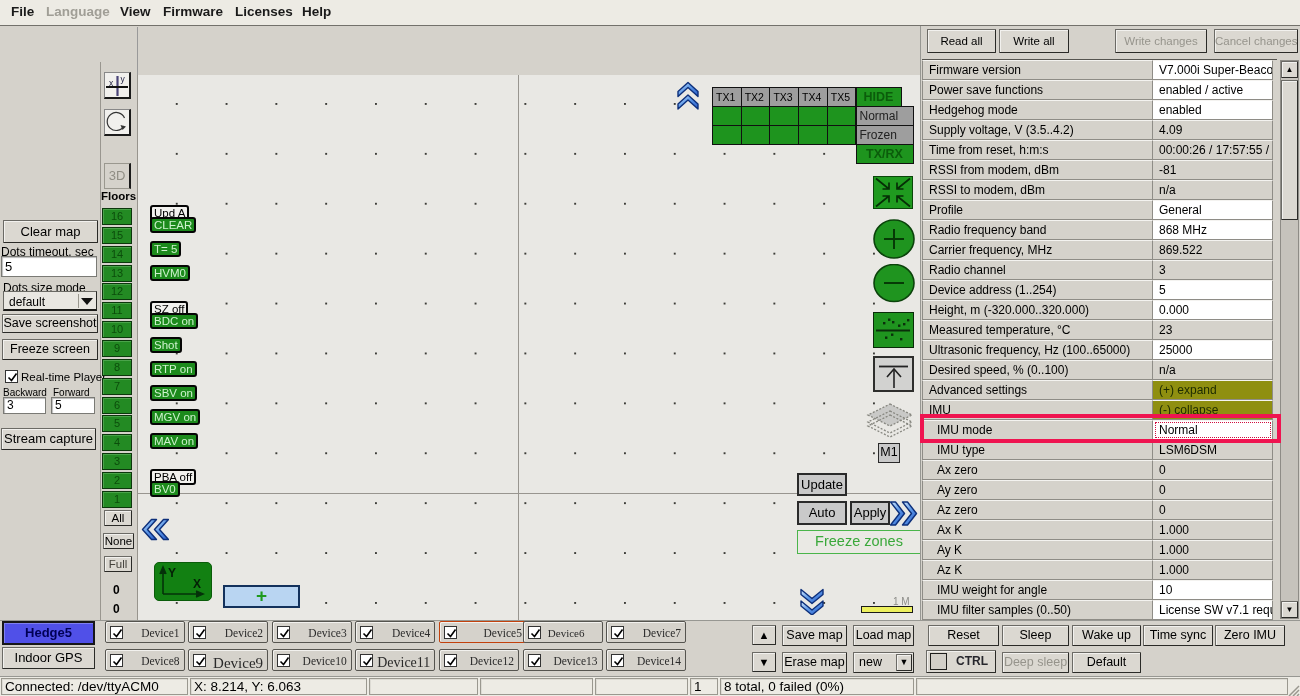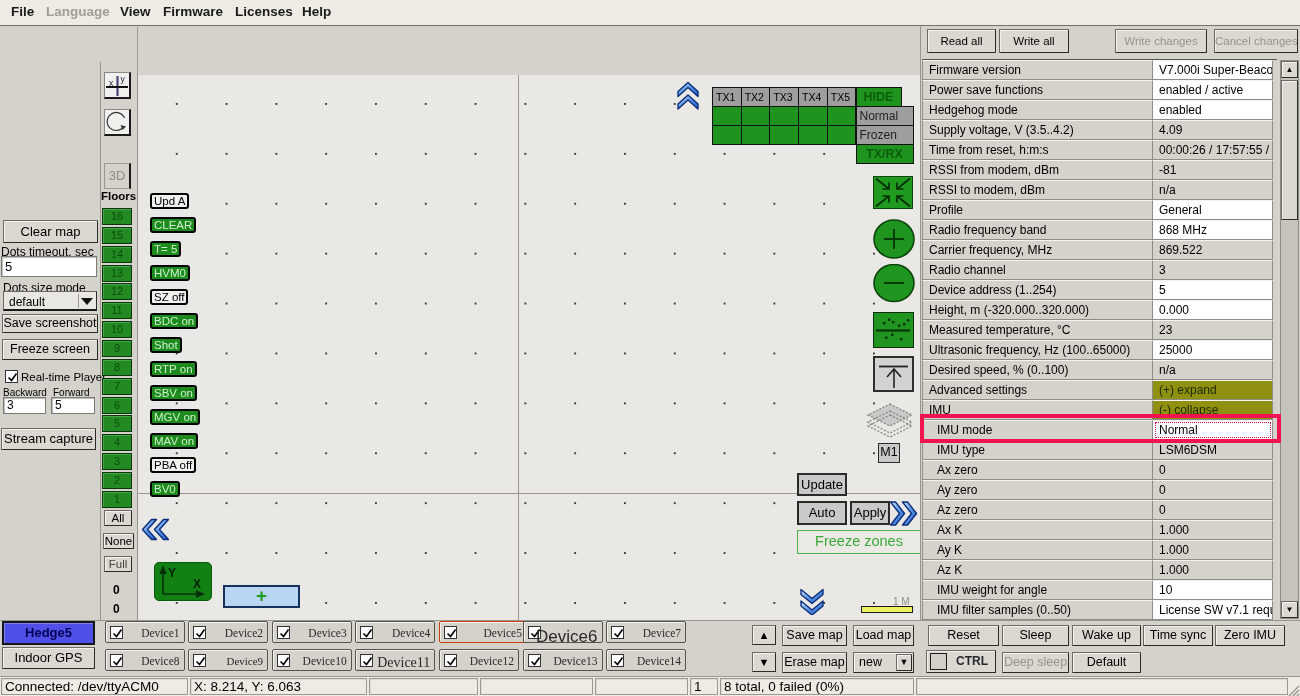--- a/index.html
+++ b/index.html
@@ -17,21 +17,21 @@
 #mapcanvas { position:absolute; left:137px; top:75px; width:783px; height:545px; background:#e9e8e4; border-left:1px solid #97948d; }
 #rightpanel { position:absolute; left:920px; top:26px; width:380px; height:594px; background:#d5d2cb; border-left:1px solid #979792;}
 #bottombar { position:absolute; left:0; top:620px; width:1300px; height:56px; background:#d5d2cb; border-top:1px solid #979792; }
 #statusbar { position:absolute; left:0; top:676px; width:1300px; height:20px; background:#edebe4; border-top:1px solid #979792; }
 
 .btn { position:absolute; background:#dbd8d1; border:1px solid #6b6a65; border-right:1.5px solid #2a2a27; border-bottom:1.5px solid #2a2a27; border-radius:1px; box-shadow:inset 1px 1px 0 #f2f1ee; font-size:12px; color:#000; text-align:center; font-family:"Liberation Sans",sans-serif; }
 .btn.dis { color:#96948c; }
 .inp { position:absolute; background:#fff; border:1px solid #7a7a75; box-shadow:inset 1px 1px 1px #bbb; font-size:12px; color:#000; padding-left:3px; }
 .lbl { position:absolute; font-size:11.5px; color:#000; white-space:nowrap; }
 .gbtn { position:absolute; background:#1c8a1c; border:2px solid #050505; border-radius:3px; color:#cdf2cd; font-size:12px; text-align:left; padding-left:4px; white-space:nowrap; }
-.wbtn { position:absolute; background:#f2f1ee; border:2px solid #050505; border-radius:3px; color:#000; font-size:12px; text-align:left; padding-left:4px; white-space:nowrap; }
+.wbtn { position:absolute; background:#f2f1ee; border:2px solid #050505; border-radius:3px; color:#000; font-size:12px; text-align:left; padding-left:4px; white-space:nowrap;margin-top:12px; }
 .floorbtn { position:absolute; left:102px; width:30px; height:17px; background:#238a23; border:1px solid #0c370c; box-shadow:inset 1px 1px 0 #4aa34a; color:#0b4d0b; font-size:11px; text-align:center; line-height:15px; }
 
 .trow { position:absolute; left:922px; width:231px; height:20px; background:#d5d2cb; border:1px solid #8e8c86; border-top:1px solid #f4f3f0; font-size:12px; line-height:19px; color:#000; padding-left:6px; white-space:nowrap; overflow:hidden;}
 .tval { position:absolute; left:1153px; width:120px; height:20px; background:#d5d2cb; border:1px solid #8e8c86; border-left:none; border-top:1px solid #f4f3f0; font-size:12px; line-height:19px; color:#000; padding-left:6px; white-space:nowrap; overflow:hidden;}
 .tval.w { background:#fff; }
 .tval.o { background:#8f8f10; color:#1c2a00; }
 
 .sfield { position:absolute; top:1px; height:17px; border:1px solid #9a988f; box-shadow:inset 1px 1px 0 #dddbd4; font-size:13.5px; padding:0 0 0 3px; color:#000; white-space:nowrap; }
 .chk { position:absolute; width:13px; height:13px; background:#fff; border:1px solid #333; }
 .chk svg { position:absolute; left:0px; top:0px; }
@@ -606,21 +606,21 @@
             </svg>
           </span>
           <span style="position:absolute;right:4px;top:5px;font-size:11.5px;font-family:'Liberation Serif',serif;color:#2a2a2a">Device5</span>
         </div>
         <div class="abs" style="left:522.5px;top:0px;width:80px;height:22px;background:#d5d2cb;border:1px solid #55544f;border-radius:2px;box-shadow:inset 1px 1px 0 #f2f1ee">
           <span class="chk" style="left:4px;top:4px">
             <svg width="13" height="13">
               <path d="M2.5 6.5 L5.5 9.5 L10.5 2.5" stroke="#000" stroke-width="1.6" fill="none"></path>
             </svg>
           </span>
-          <span style="position:absolute;right:4px;top:5px;font-size:17px;font-family:Liberation Sans, sans-serif;color:#2a2a2a">Device6</span>
+          <span style="position:absolute;right:17px;top:5px;font-size:11px;font-family:Liberation Serif, serif;color:#2a2a2a">Device6</span>
         </div>
         <div class="abs" style="left:606.1px;top:0px;width:80px;height:22px;background:#d5d2cb;border:1px solid #55544f;border-radius:2px;box-shadow:inset 1px 1px 0 #f2f1ee">
           <span class="chk" style="left:4px;top:4px">
             <svg width="13" height="13">
               <path d="M2.5 6.5 L5.5 9.5 L10.5 2.5" stroke="#000" stroke-width="1.6" fill="none"></path>
             </svg>
           </span>
           <span style="position:absolute;right:4px;top:5px;font-size:11.5px;font-family:'Liberation Serif',serif;color:#2a2a2a">Device7</span>
         </div>
         <div class="abs" style="left:104.5px;top:28px;width:80px;height:22px;background:#d5d2cb;border:1px solid #55544f;border-radius:2px;box-shadow:inset 1px 1px 0 #f2f1ee">
@@ -630,21 +630,21 @@
             </svg>
           </span>
           <span style="position:absolute;right:4px;top:5px;font-size:11.5px;font-family:'Liberation Serif',serif;color:#2a2a2a">Device8</span>
         </div>
         <div class="abs" style="left:188.1px;top:28px;width:80px;height:22px;background:#d5d2cb;border:1px solid #55544f;border-radius:2px;box-shadow:inset 1px 1px 0 #f2f1ee">
           <span class="chk" style="left:4px;top:4px">
             <svg width="13" height="13">
               <path d="M2.5 6.5 L5.5 9.5 L10.5 2.5" stroke="#000" stroke-width="1.6" fill="none"></path>
             </svg>
           </span>
-          <span style="position:absolute;right:4px;top:5px;font-size:11px;font-family:'Liberation Serif',serif;color:#2a2a2a">Device9</span>
+          <span style="position:absolute;right:4px;top:5px;font-size:15px;font-family:'Liberation Serif',serif;color:#2a2a2a">Device9</span>
         </div>
         <div class="abs" style="left:271.7px;top:28px;width:80px;height:22px;background:#d5d2cb;border:1px solid #55544f;border-radius:2px;box-shadow:inset 1px 1px 0 #f2f1ee">
           <span class="chk" style="left:4px;top:4px">
             <svg width="13" height="13">
               <path d="M2.5 6.5 L5.5 9.5 L10.5 2.5" stroke="#000" stroke-width="1.6" fill="none"></path>
             </svg>
           </span>
           <span style="position:absolute;right:4px;top:5px;font-size:11.5px;font-family:'Liberation Serif',serif;color:#2a2a2a">Device10</span>
         </div>
         <div class="abs" style="left:355.3px;top:28px;width:80px;height:22px;background:#d5d2cb;border:1px solid #55544f;border-radius:2px;box-shadow:inset 1px 1px 0 #f2f1ee">

